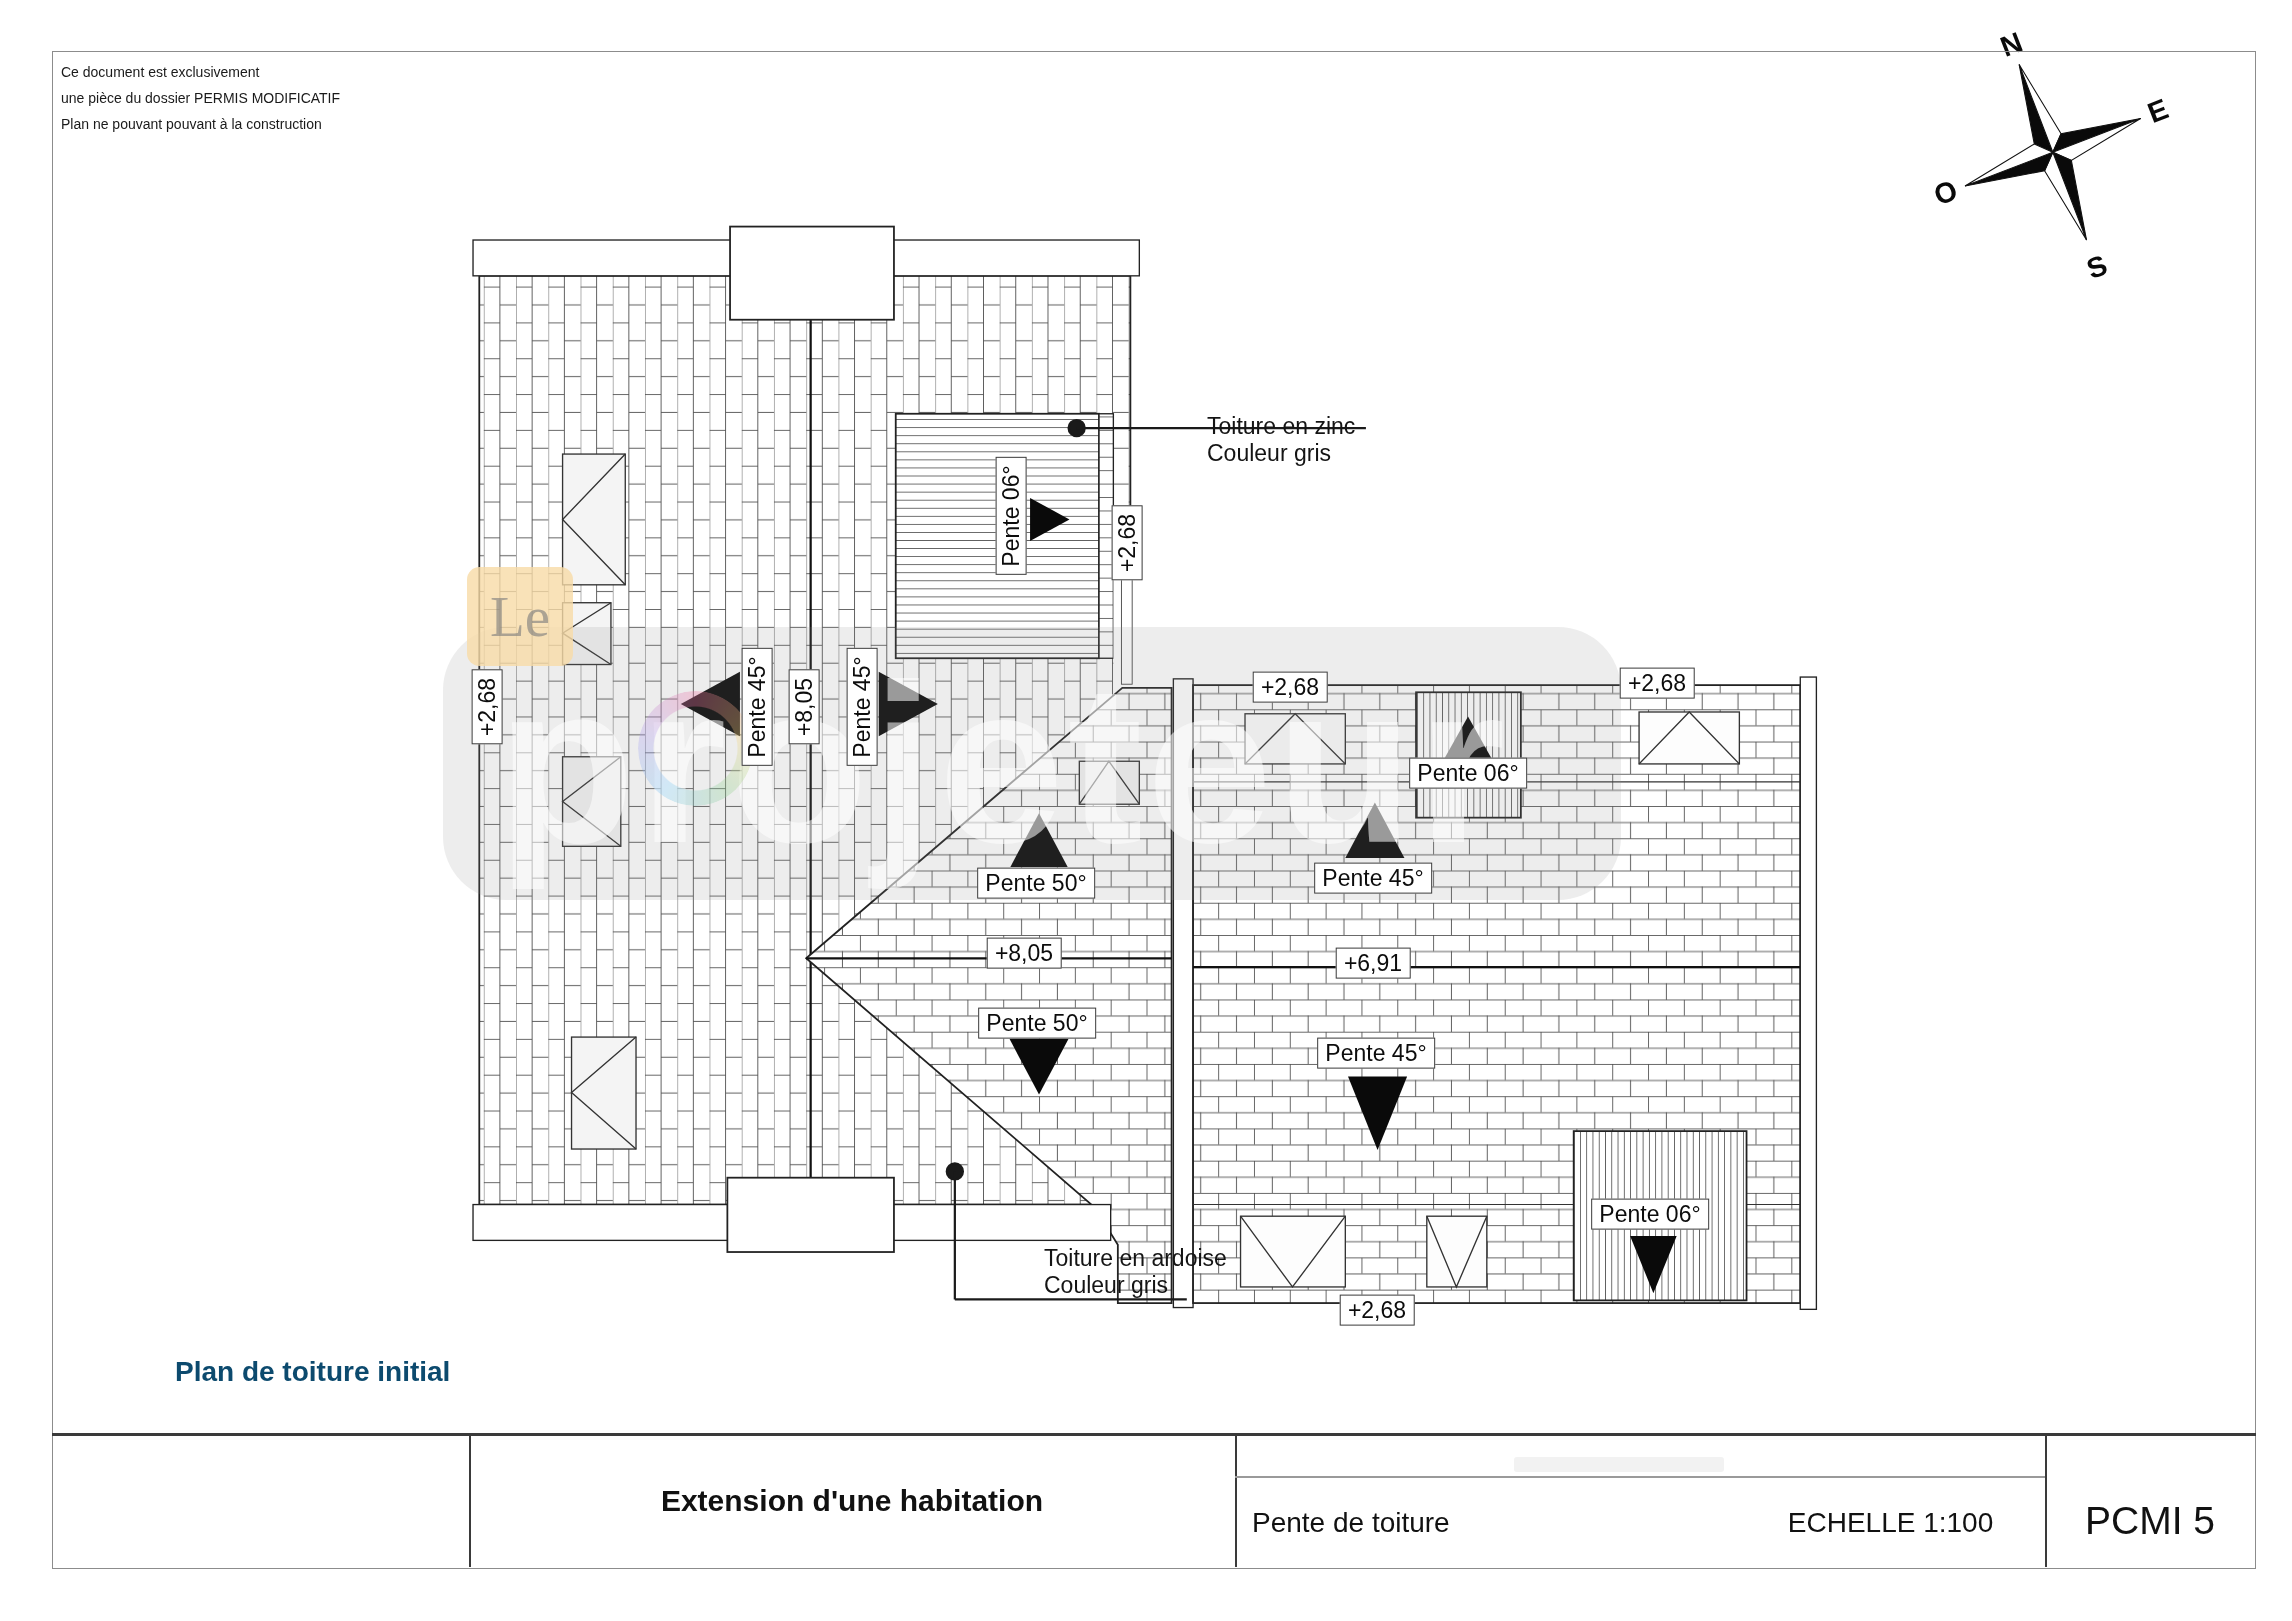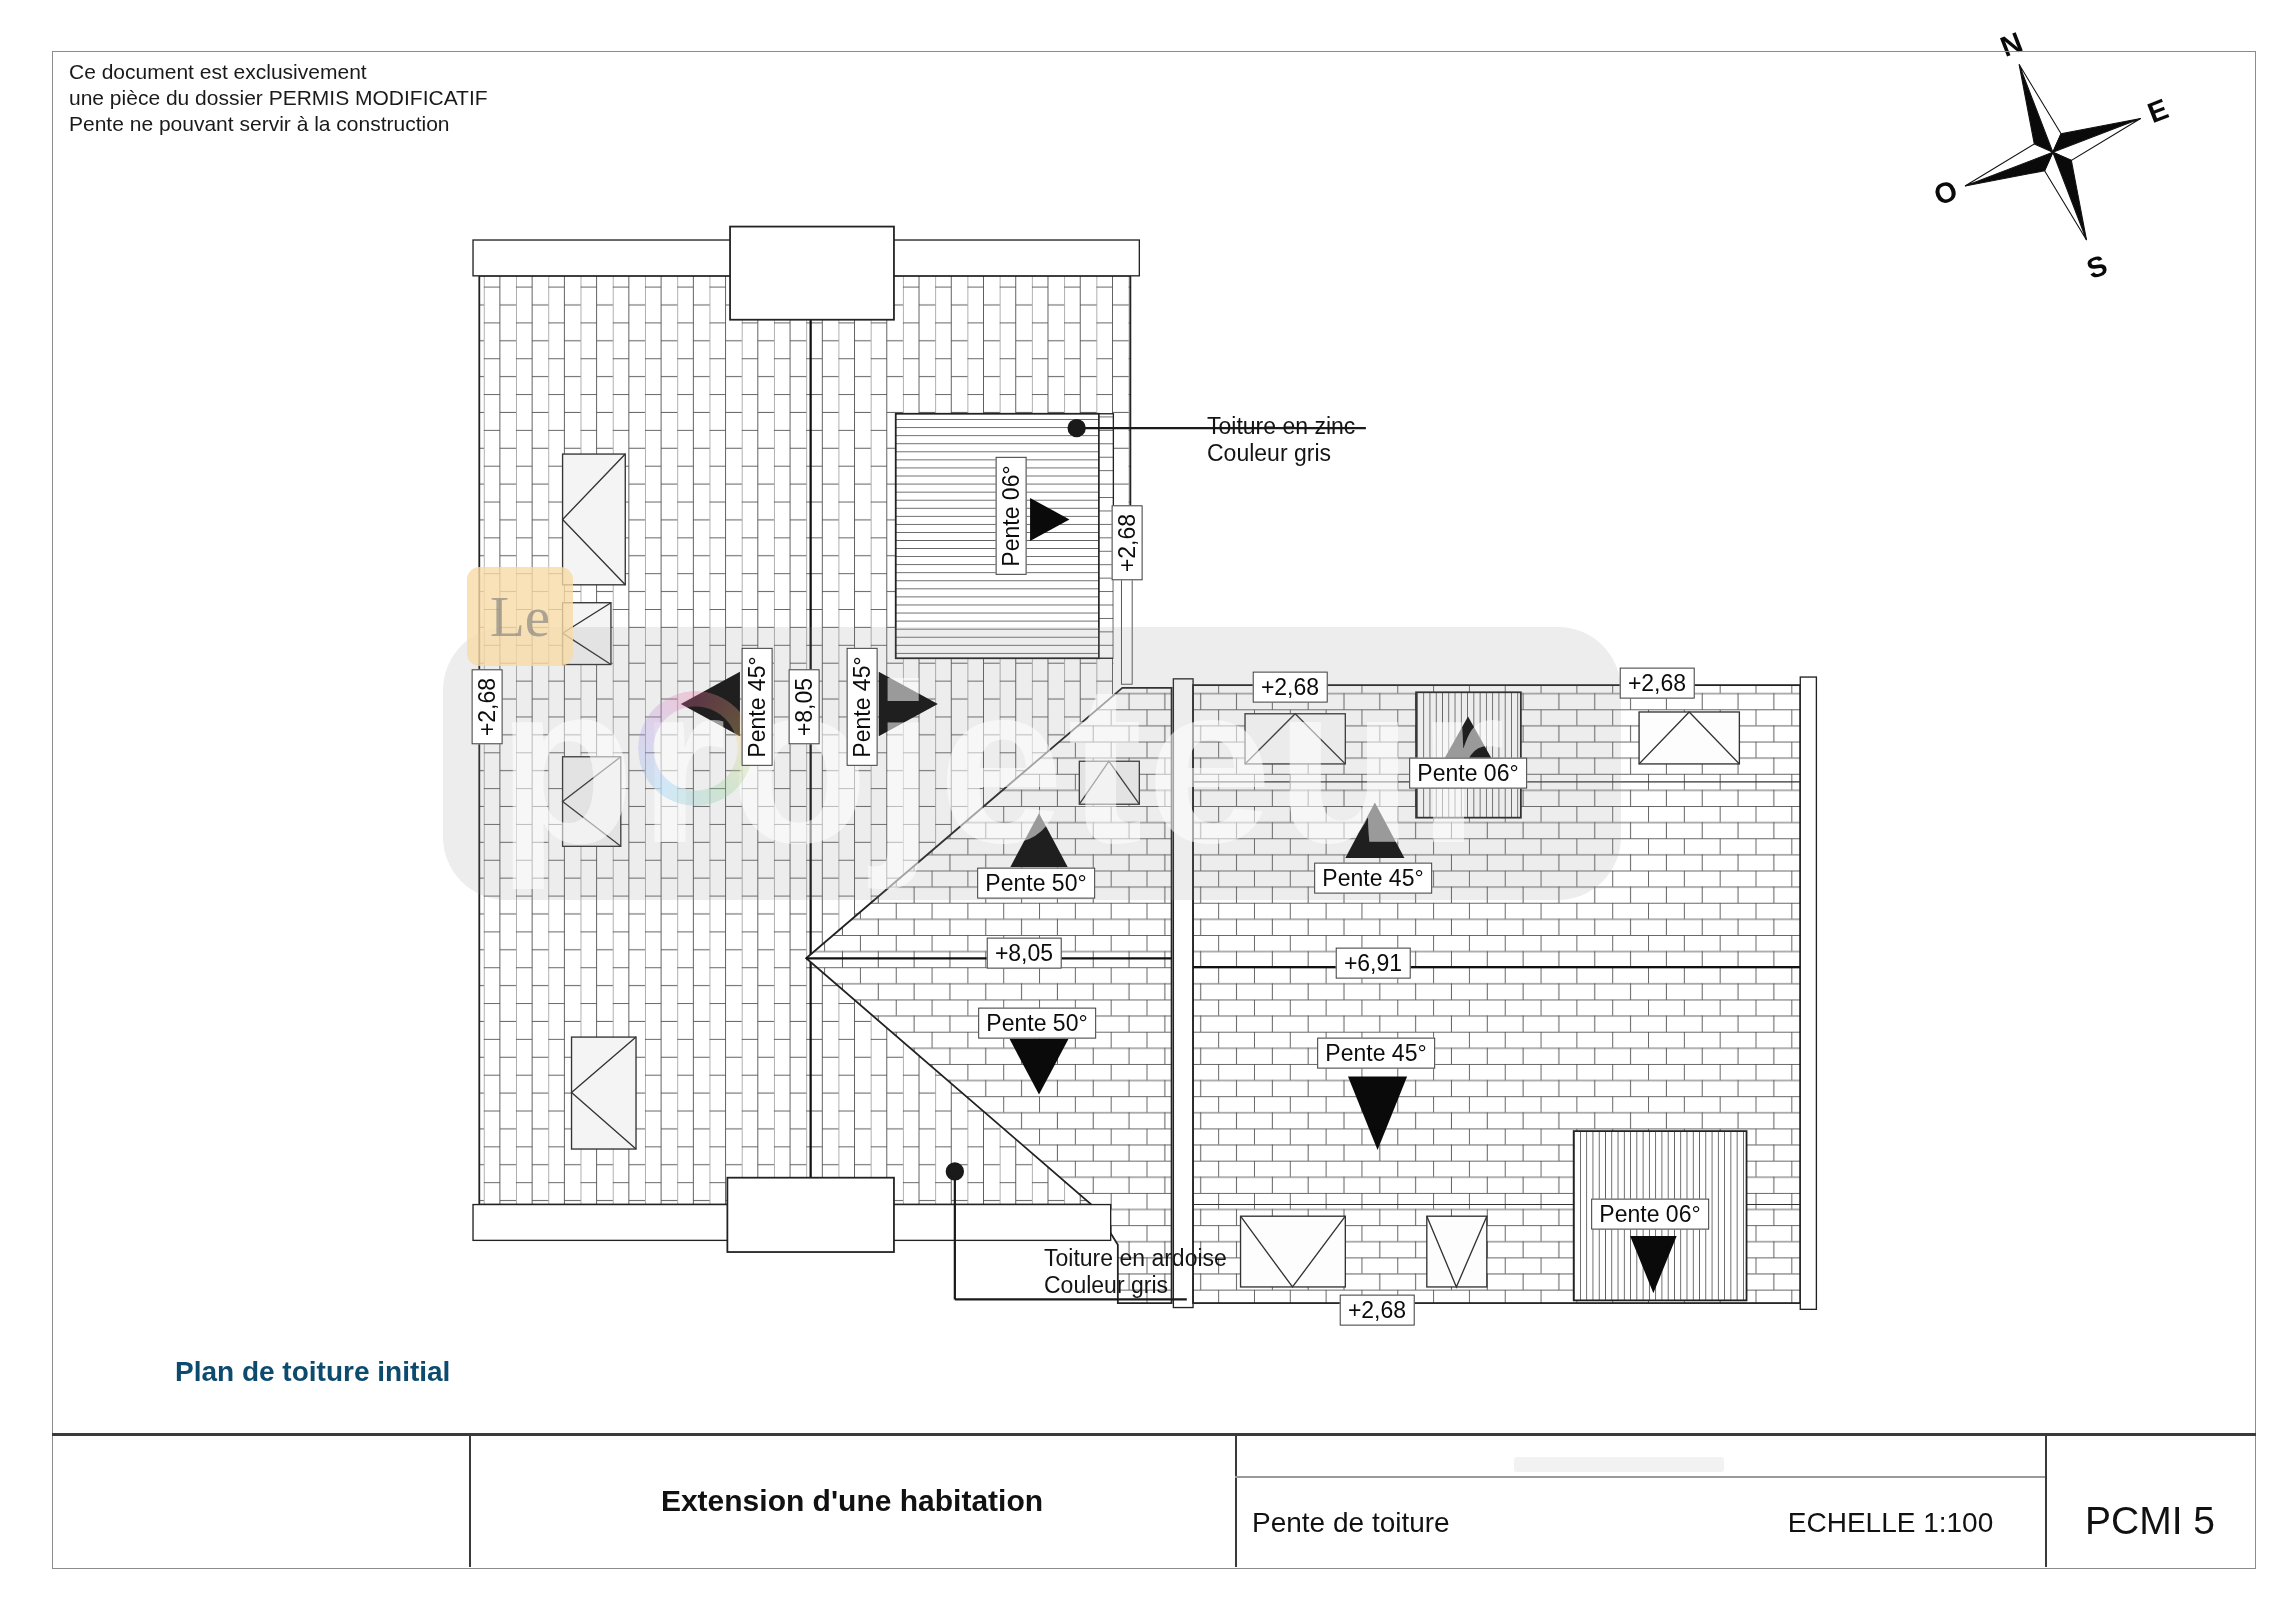--- a/index.html
+++ b/index.html
@@ -2,21 +2,21 @@
 <html style="font-size:14.3px"><head>
 <meta charset="utf-8">
 <style>
   html,body{margin:0;padding:0;background:#fff;}
   body{font-family:"Liberation Sans", sans-serif; color:#111;}
   #sheet{position:relative;width:2293px;height:1621px;background:#ffffff;overflow:hidden;}
   #sheet svg{position:absolute;left:0;top:0;}
 
   .frame{position:absolute;left:52px;top:51px;width:2202px;height:1516px;border:1.8px solid #8c8c8c;}
 
-  .disclaimer{position:absolute;left:61px;top:59px;font-size:21px;line-height:26px;color:#1a1a1a;margin-left:8px;}
+  .disclaimer{position:absolute;left:61px;top:59px;font-size:14px;line-height:26px;color:#1a1a1a;}
   .disclaimer div{white-space:nowrap;}
 
   .caption{position:absolute;left:175px;top:1356px;font-size:28px;font-weight:bold;color:#0c4a6e;}
 
   
   .lbl{position:absolute;background:#ffffff;border:1.3px solid #3a3a3a;
        font-size:23px;line-height:27px;padding:0.9px 7.2px;white-space:nowrap;color:#0c0c0c;
        transform:translate(-50%,-50%);z-index:30;}
   .lbl.rot{transform:translate(-50%,-50%) rotate(-90deg);}
 
@@ -198,21 +198,21 @@
   <div class="wm wm-blob"></div>
   <div class="wm wm-le">Le</div>
   <div class="wm wm-text">projeteur</div>
   <div class="wm wm-ring"></div>
 
   <div class="frame"></div>
 
   <div class="disclaimer">
     <div>Ce document est exclusivement</div>
     <div>une pièce du dossier PERMIS MODIFICATIF</div>
-    <div>Pente ne pouvant servir à la construction</div>
+    <div>Plan ne pouvant pouvant à la construction</div>
   </div>
 
   <div class="lbl rot" style="left:487px;top:707px;">+2,68</div>
   <div class="lbl rot" style="left:757px;top:707px;">Pente 45°</div>
   <div class="lbl rot" style="left:804px;top:707px;">+8,05</div>
   <div class="lbl rot" style="left:862px;top:707px;">Pente 45°</div>
   <div class="lbl rot" style="left:1011px;top:516px;">Pente 06°</div>
   <div class="lbl rot" style="left:1127px;top:543px;">+2,68</div>
 
   <div class="lbl" style="left:1036px;top:883px;">Pente 50°</div>

